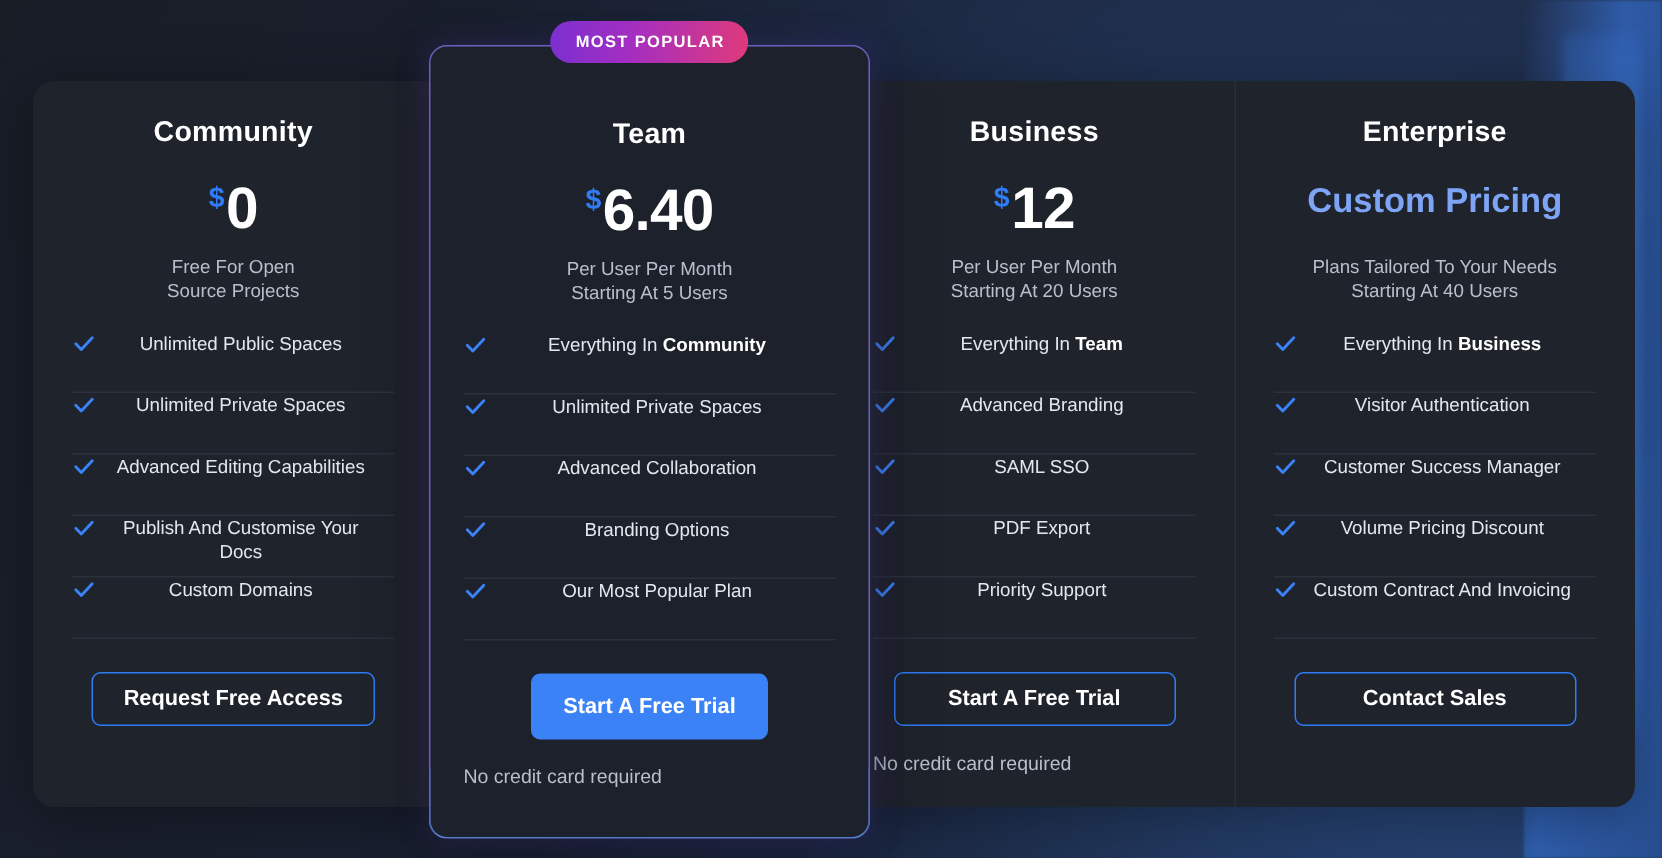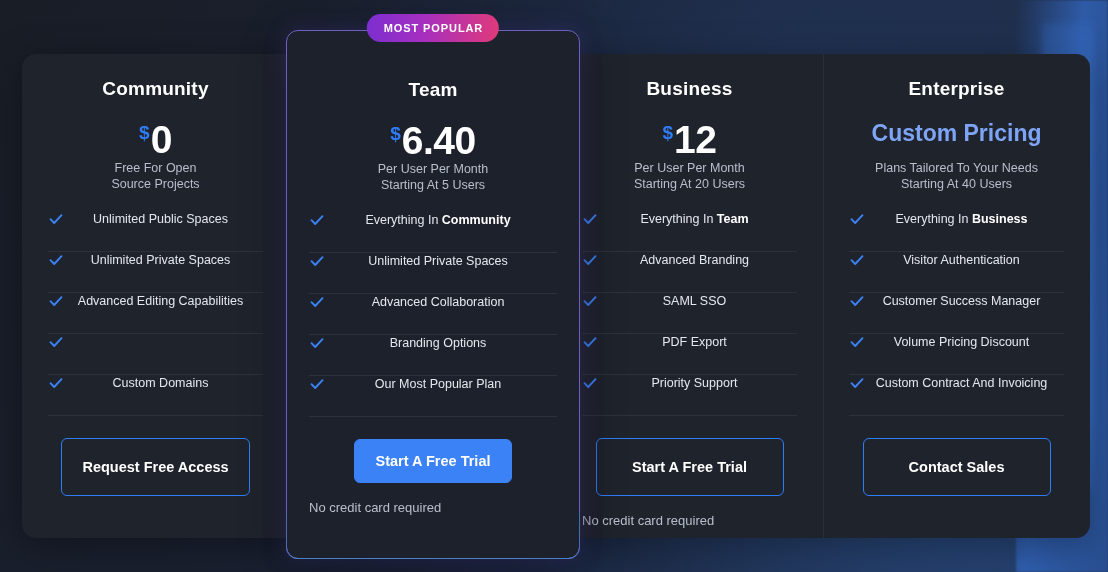--- a/index.html
+++ b/index.html
@@ -154,21 +154,21 @@
     font-size: 23px;
     font-weight: bold;
     line-height: 46px;
   }
 
   .sub {
     text-align: center;
     color: #b9bfcc;
     font-size: 12.5px;
     line-height: 16px;
-    margin-top: 4px;
+    margin-top: 14px;
     height: 32px;
   }
 
   
   .features {
     margin-top: 19px;
     list-style: none;
   }
   .feat {
     position: relative;
@@ -205,21 +205,21 @@
     font-weight: bold;
     border-radius: 6px;
     cursor: pointer;
     text-align: center;
     font-family: "Liberation Sans", sans-serif;
   }
   .btn-outline {
     background: transparent;
     color: #ffffff;
     border: 1px solid #2f7cf6;
-    padding: 20px 20px;
+    padding: 9px 20px;
     min-width: 188px;
   }
   .btn-solid {
     background: #3b82f6;
     color: #ffffff;
     border: 1px solid #3b82f6;
     padding: 13px 20px;
     min-width: 158px;
   }
   .note {
@@ -267,20 +267,21 @@
               </svg>
             </span>
             <span class="feat-label"><span>Advanced Editing Capabilities</span></span>
           </li>
           <li class="feat">
             <span class="check">
               <svg width="16" height="16" viewBox="0 0 16 16" fill="none" aria-hidden="true">
                 <path d="M2.5 8.2 L6.2 12 L13.5 4.2" stroke="#3b82f6" stroke-width="1.9" stroke-linecap="round" stroke-linejoin="round"></path>
               </svg>
             </span>
+            <span class="feat-label"><span>Publish And Customise Your Docs</span></span>
           </li>
           <li class="feat">
             <span class="check">
               <svg width="16" height="16" viewBox="0 0 16 16" fill="none" aria-hidden="true">
                 <path d="M2.5 8.2 L6.2 12 L13.5 4.2" stroke="#3b82f6" stroke-width="1.9" stroke-linecap="round" stroke-linejoin="round"></path>
               </svg>
             </span>
             <span class="feat-label"><span>Custom Domains</span></span>
           </li>
         </ul>

